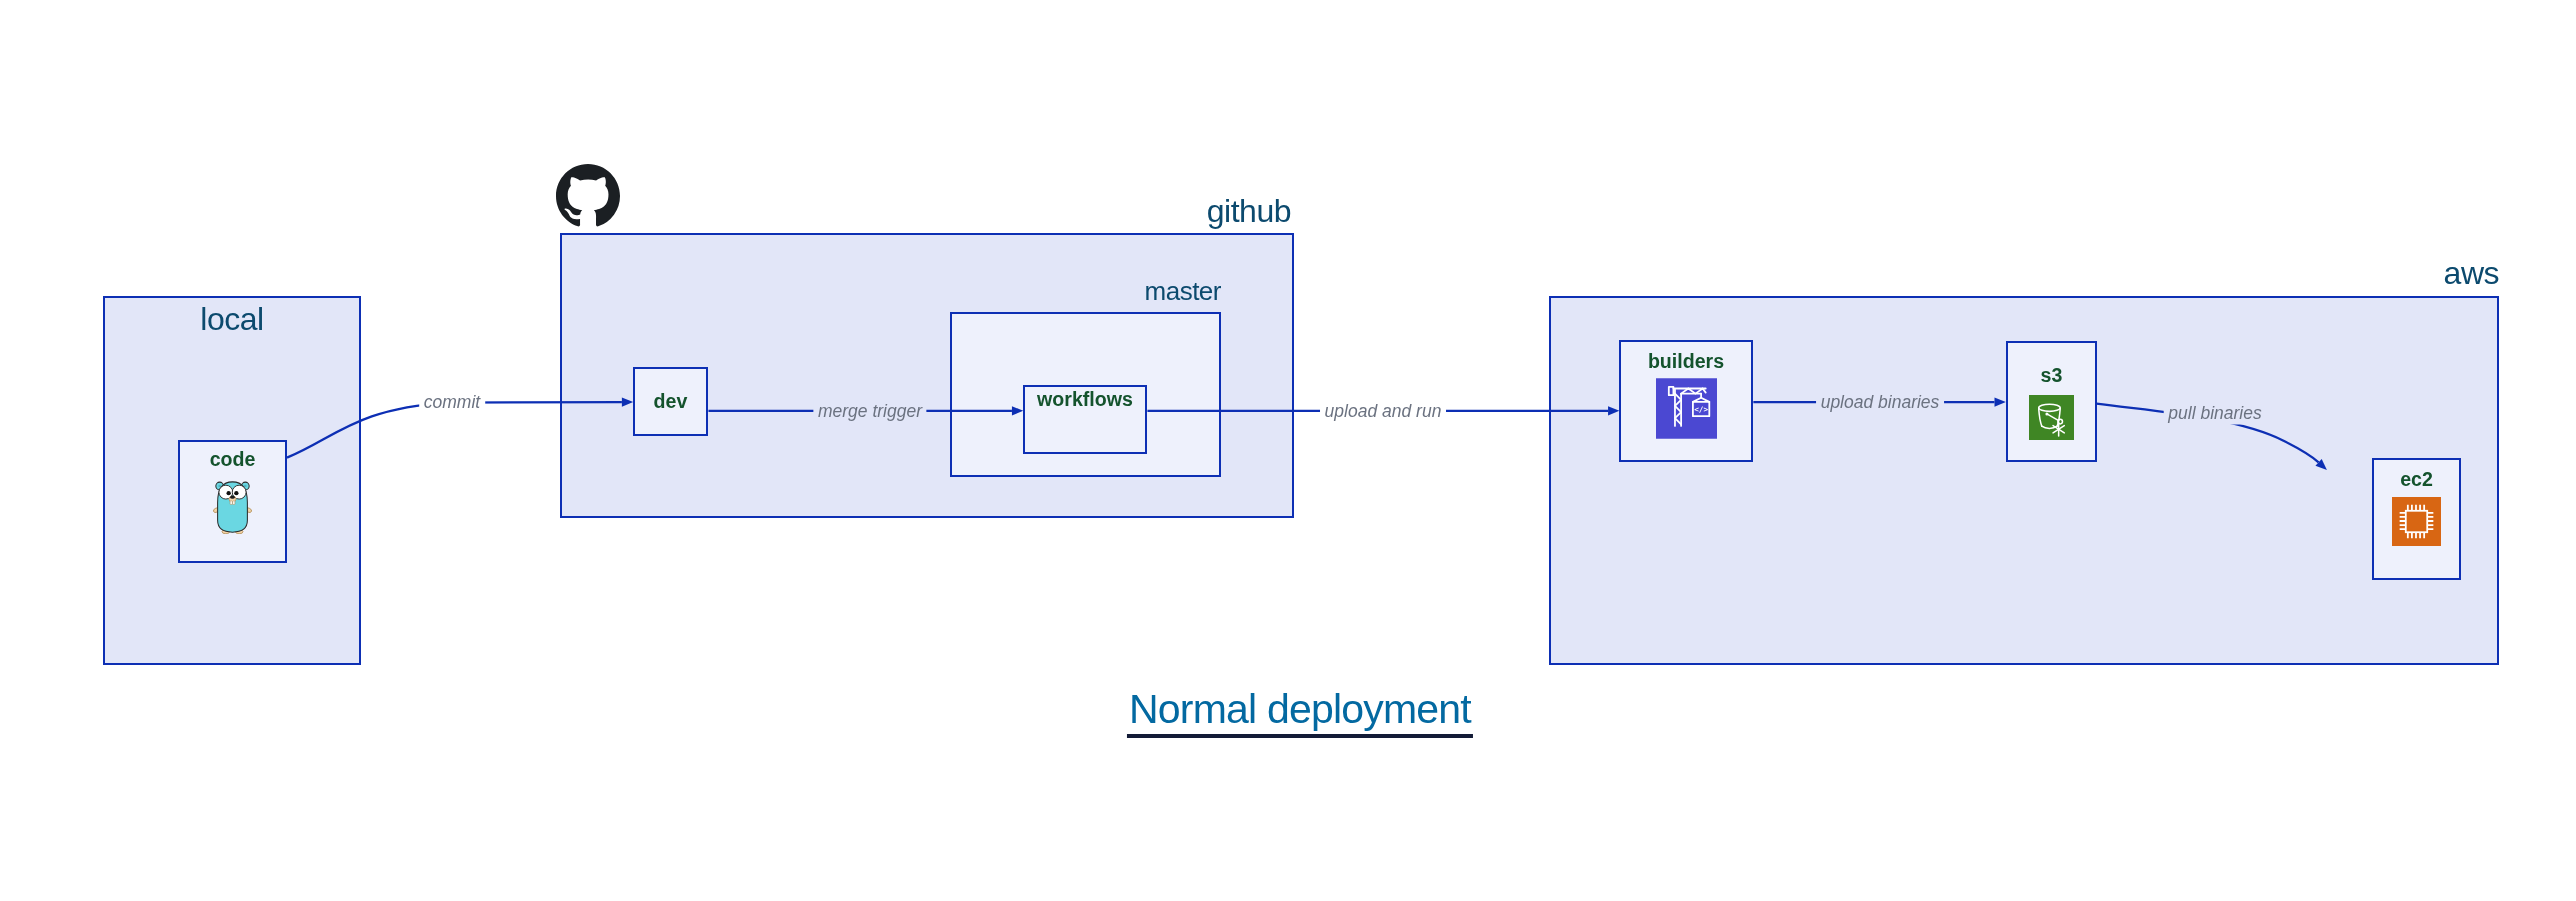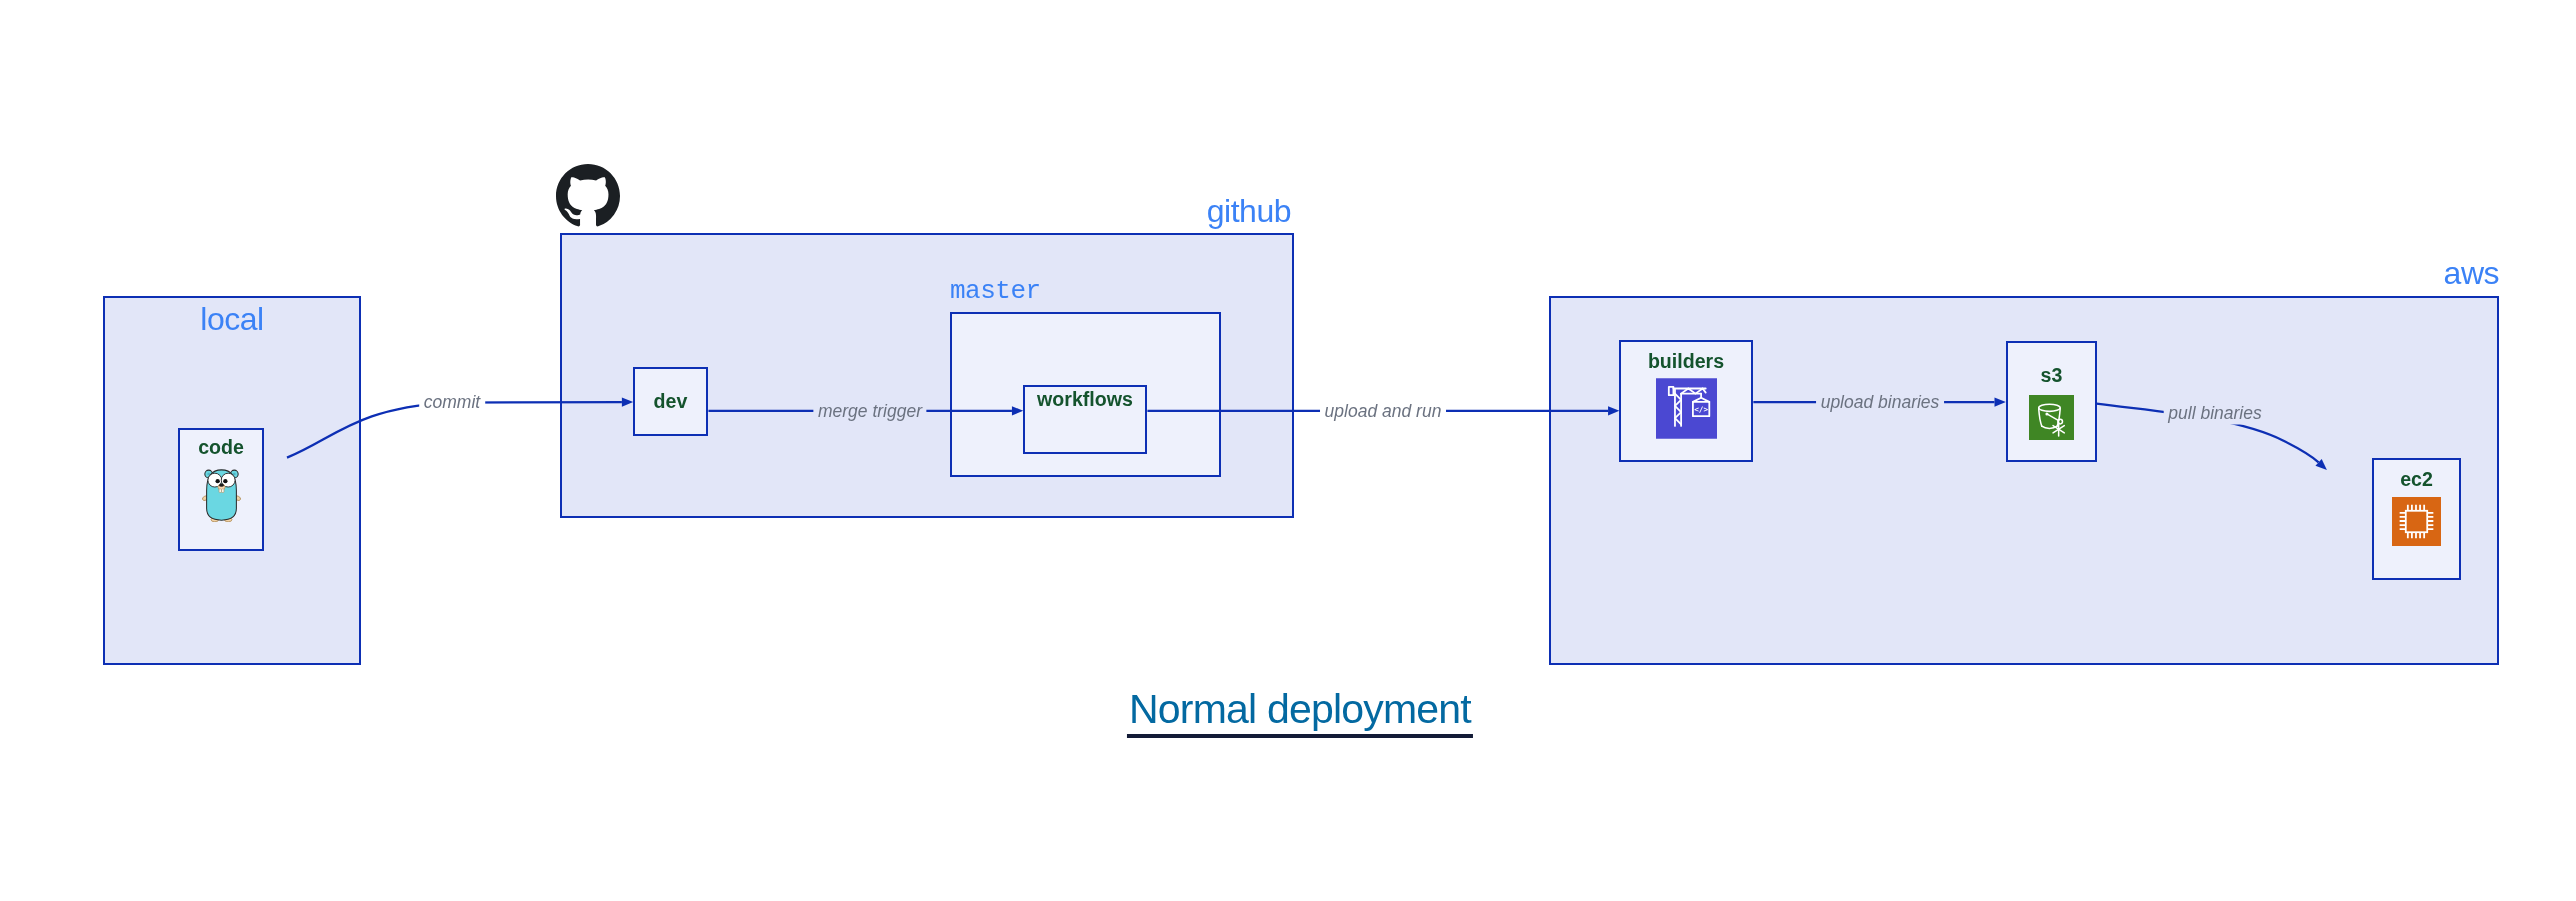--- a/index.html
+++ b/index.html
@@ -6,21 +6,21 @@
   #canvas{
     position:relative;width:2604px;height:902px;background:#ffffff;overflow:hidden;
     font-family:"Liberation Sans",sans-serif;
   }
   .cluster{
     position:absolute;box-sizing:border-box;
     background:#e2e6f8;border:2.6px solid #0d2fb4;
   }
   .cluster.inner{background:#eef1fc;border-width:2.1px;}
   .cluster-label{
-    position:absolute;color:#3b82f6;letter-spacing:-0.5px;
+    position:absolute;color:#0c4a6e;letter-spacing:-0.5px;
     font-size:32px;line-height:1.05;white-space:nowrap;
   }
   .cluster-label.small{font-size:26px;}
   .node{
     position:absolute;box-sizing:border-box;
     background:#eef1fc;border:2.1px solid #0d2fb4;
     display:flex;flex-direction:column;align-items:center;
   }
   .node-label{
     color:#14532d;font-weight:bold;font-size:19.6px;line-height:25px;white-space:nowrap;
@@ -50,21 +50,21 @@
   <div class="cluster" style="left:560px;top:233px;width:734px;height:285px;"></div>
 
   <div class="cluster inner" style="left:950px;top:312px;width:271px;height:165px;"></div>
 
   <div class="cluster" style="left:1549px;top:296px;width:950px;height:369px;"></div>
 
   <div class="cluster-label" style="left:103px;top:257px;width:258px;text-align:center;margin-top:46px;">local</div>
 
   <div class="cluster-label" style="left:1030px;top:195px;width:261px;text-align:right;">github</div>
 
-  <div class="cluster-label small" style="left:950px;top:278px;width:271px;text-align:left;font-family:Liberation Mono, monospace;">master</div>
+  <div class="cluster-label small" style="left:950px;top:278px;width:271px;text-align:right;">master</div>
 
   <div class="cluster-label" style="left:1549px;top:257px;width:950px;text-align:right;">aws</div>
 
   <div class="icon-wrap" style="position:absolute;left:556px;top:164px;width:64px;height:64px;">
     <svg width="64" height="64" viewBox="0 0 16 16" aria-hidden="true">
       <path fill="#1b1f23" d="M8 0C3.58 0 0 3.58 0 8c0 3.54 2.29 6.53 5.47 7.59.4.07.55-.17.55-.38 0-.19-.01-.82-.01-1.49-2.01.37-2.53-.49-2.69-.94-.09-.23-.48-.94-.82-1.13-.28-.15-.68-.52-.01-.53.63-.01 1.08.58 1.23.82.72 1.21 1.87.87 2.33.66.07-.52.28-.87.51-1.07-1.78-.2-3.64-.89-3.64-3.95 0-.87.31-1.59.82-2.15-.08-.2-.36-1.02.08-2.12 0 0 .67-.21 2.2.82.64-.18 1.32-.27 2-.27s1.36.09 2 .27c1.53-1.04 2.2-.82 2.2-.82.44 1.1.16 1.92.08 2.12.51.56.82 1.27.82 2.15 0 3.07-1.87 3.75-3.65 3.95.29.25.54.73.54 1.48 0 1.07-.01 1.93-.01 2.2 0 .21.15.46.55.38A8.012 8.012 0 0 0 16 8c0-4.42-3.58-8-8-8z"></path>
     </svg>
   </div>
 
   <svg id="edges" width="2604" height="902" viewBox="0 0 5054 1750">
@@ -73,21 +73,21 @@
         <path d="M4,3 L26,12 L4,21 z" fill="#0d2fb4"></path>
       </marker>
     </defs>
     <path class="edge" marker-end="url(#ah)" d="M557,888 C650,850 690,792 870,781 L1207,780"></path>
     <path class="edge" marker-end="url(#ah)" d="M1375,797 L1964,797"></path>
     <path class="edge" marker-end="url(#ah)" d="M2227,797 L3121,797"></path>
     <path class="edge" marker-end="url(#ah)" d="M3403,780 L3871,780"></path>
     <path class="edge" marker-end="url(#ah)" d="M4069,783 C4190,799 4340,809 4432,855 C4466,872 4488,886 4500,897"></path>
   </svg>
 
-  <div class="node" style="left:178px;top:428px;width:86px;height:123px;padding-top:5.2px;">
+  <div class="node" style="left:178px;top:440px;width:109px;height:123px;padding-top:5.2px;">
     <div class="node-label">code</div>
     <span class="icon-wrap" style="margin-top:7.2px;">
       <svg width="39" height="55" viewBox="0 0 76 106">
         <circle cx="13" cy="13" r="7.5" fill="#6ad7e2" stroke="#2b2b2b" stroke-width="2"></circle>
         <circle cx="63" cy="13" r="7.5" fill="#6ad7e2" stroke="#2b2b2b" stroke-width="2"></circle>
         <circle cx="13" cy="13" r="2.6" fill="#4fb4c4"></circle>
         <circle cx="63" cy="13" r="2.6" fill="#4fb4c4"></circle>
         <ellipse cx="7" cy="60" rx="6.5" ry="4" fill="#f2d3a7" stroke="#b08d57" stroke-width="1.5" transform="rotate(-25 7 60)"></ellipse>
         <ellipse cx="69" cy="60" rx="6.5" ry="4" fill="#f2d3a7" stroke="#b08d57" stroke-width="1.5" transform="rotate(25 69 60)"></ellipse>
         <ellipse cx="25" cy="102" rx="7.5" ry="4" fill="#f2d3a7" stroke="#b08d57" stroke-width="1.5"></ellipse>

